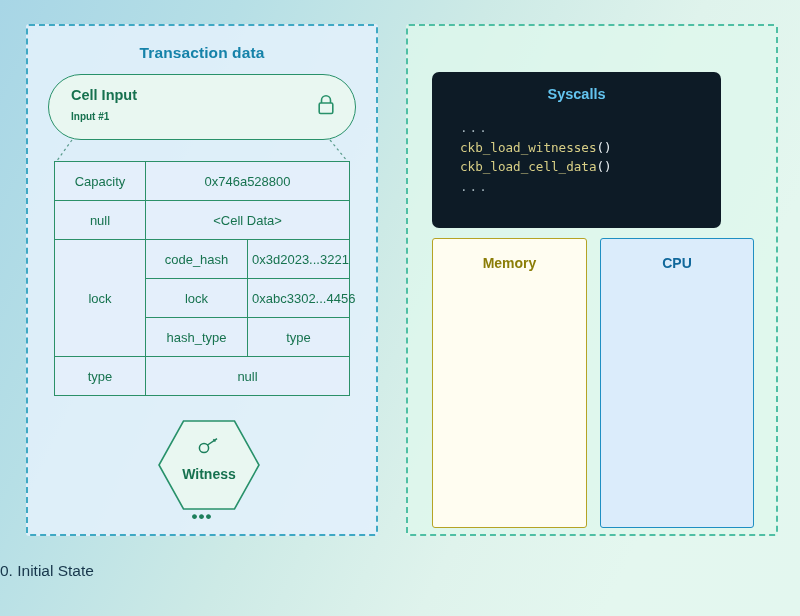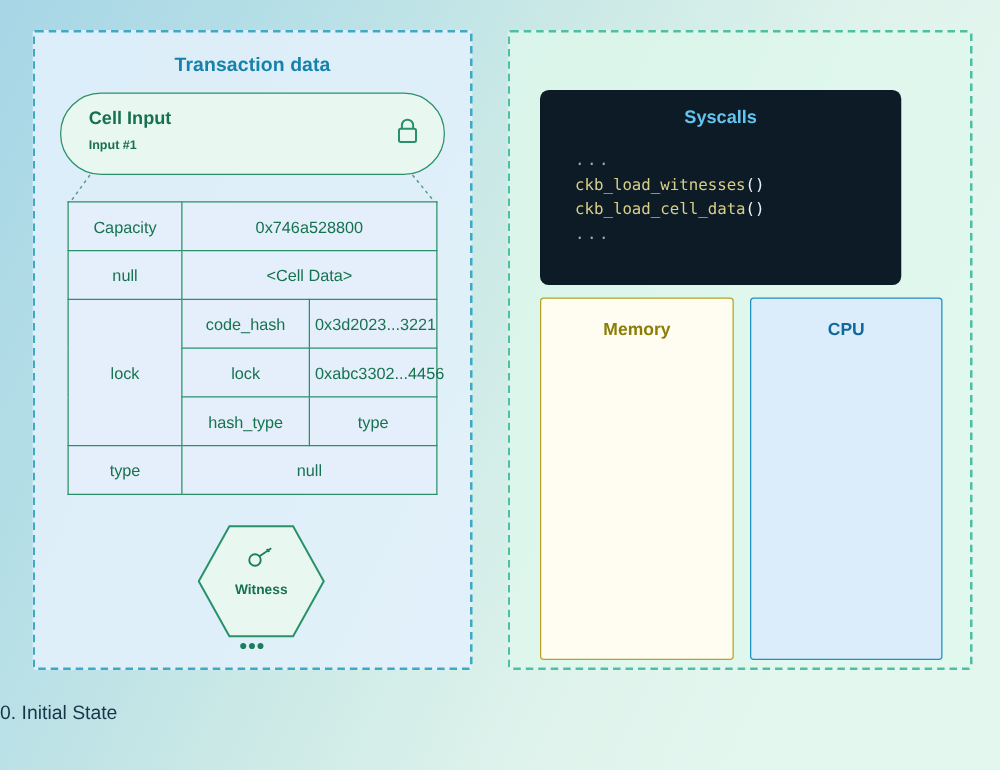--- a/index.html
+++ b/index.html
@@ -124,21 +124,21 @@
     top: 393px;
     width: 102px;
     height: 92px;
   }
   .hex-label {
     position: absolute;
     left: 0;
     right: 0;
     top: 47px;
     text-align: center;
-    font-size: 11px;
+    font-size: 14px;
     font-weight: bold;
     color: #16714f;
   }
   .hex-key {
     position: absolute;
     left: 40px;
     top: 18px;
     width: 22px;
     height: 18px;
   }

